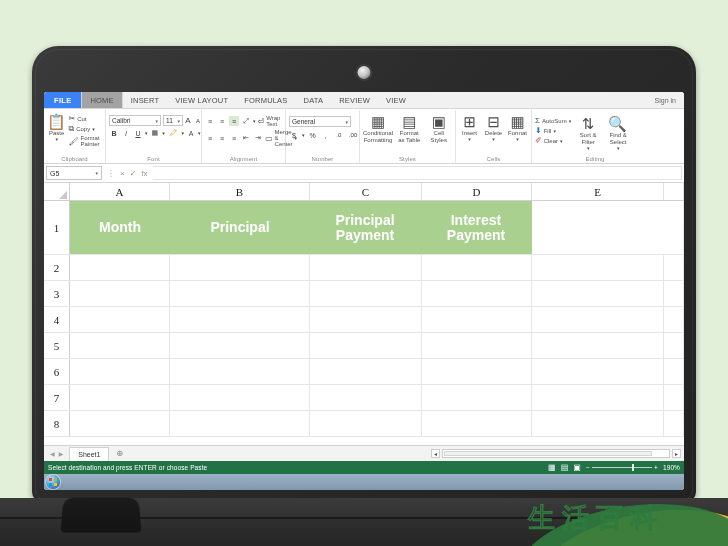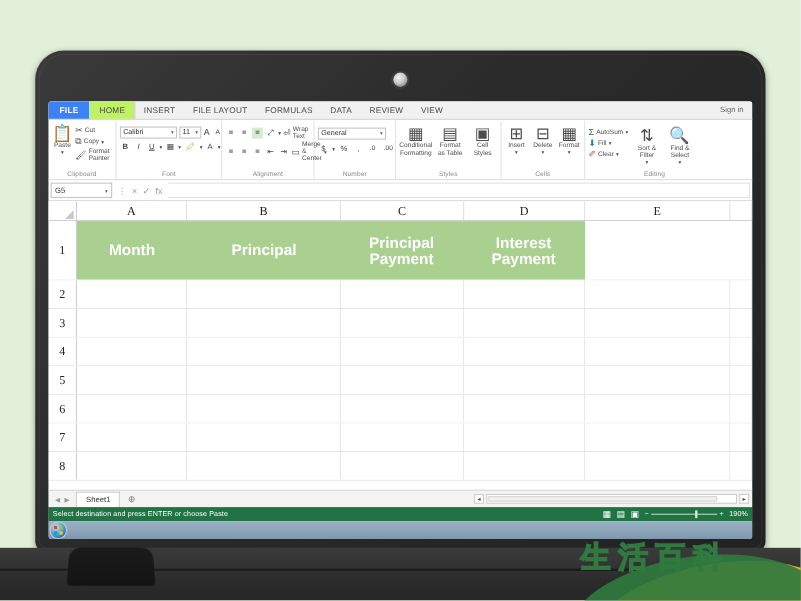--- a/index.html
+++ b/index.html
@@ -92,21 +92,21 @@
     padding: 0 10px;
     display: flex; align-items: center;
   }
   .tab {
     padding: 0 8px;
     display: flex; align-items: center;
     font-size: 7.5px;
     color: #4a4a4a;
     letter-spacing: .2px;
   }
-  .tab.active { background:#bef264; border-left:1px solid #d6d6d6; border-right:1px solid #d6d6d6; }
+  .tab.active { background:#a3a3a3; border-left:1px solid #d6d6d6; border-right:1px solid #d6d6d6; }
   .signin {
     margin-left: auto;
     padding: 0 8px;
     display: flex; align-items: center;
     font-size: 7px; color: #666;
   }
 
   
   .ribbon {
     height: 55px;
@@ -276,25 +276,25 @@
     width:208px; height:66px;
     pointer-events:none;
   }
   .wm-swoosh1, .wm-swoosh2 {
     position:absolute; left:-10px; bottom:-20px; width:240px; height:60px;
     border-radius:50%/100% 100% 0 0;
   }
   .wm-swoosh1 { background:#2f7a3e; transform:rotate(-8deg); opacity:.92; }
   .wm-swoosh2 { background:#e8b82a; transform:rotate(-11deg) translate(12px,10px); opacity:.95; }
   .wm-cjk {
-    position:absolute; left:8px; top:8px;
+    position:absolute; left:8px; top:20px;
     font-size:27px; letter-spacing:7px; color:transparent;
     -webkit-text-stroke:1.4px #2f7a3e;
     font-family:"DejaVu Sans", sans-serif;
-    font-weight:bold;
+    font-weight:normal;
   }
   .wm-url {
     position:absolute; left:52px; top:36px;
     font-size:14px; font-weight:bold; color:#1d1d1d;
     font-family:"Liberation Serif", serif;
     letter-spacing:.3px;
   }
 </style>
 </head>
 <body>
@@ -303,21 +303,21 @@
   <div class="webcam"></div>
 
   <div class="screen-frame">
 
     <div class="excel">
 
       <div class="tabstrip">
         <div class="tab-file">FILE</div>
         <div class="tab active">HOME</div>
         <div class="tab">INSERT</div>
-        <div class="tab">FILE LAYOUT</div>
+        <div class="tab">VIEW LAYOUT</div>
         <div class="tab">FORMULAS</div>
         <div class="tab">DATA</div>
         <div class="tab">REVIEW</div>
         <div class="tab">VIEW</div>
         <div class="signin">Sign in</div>
       </div>
 
       <div class="ribbon">
 
         <div class="rgroup" style="width:62px">

